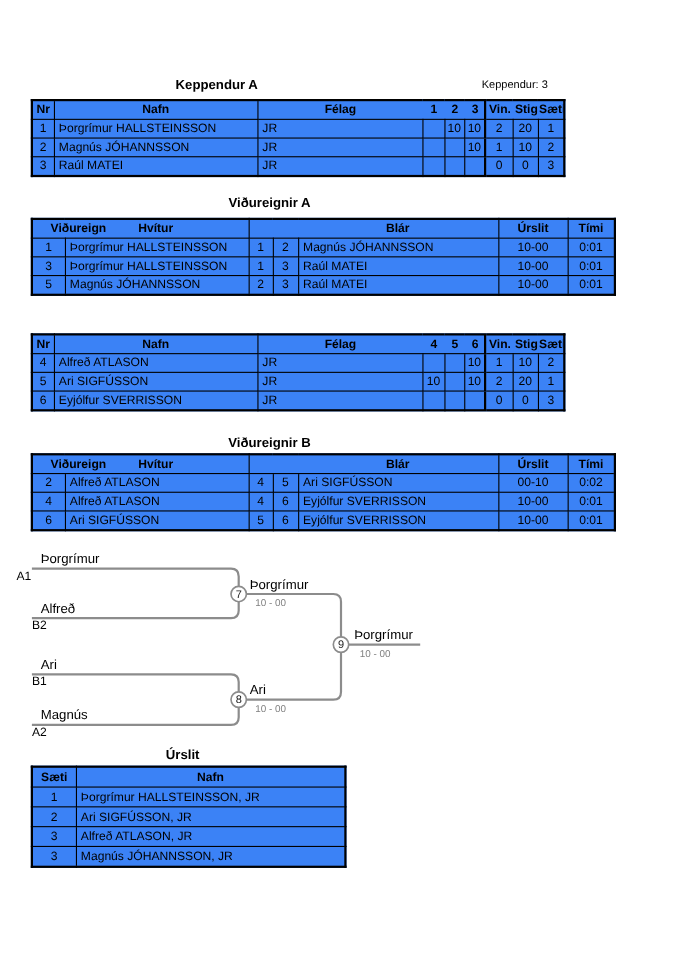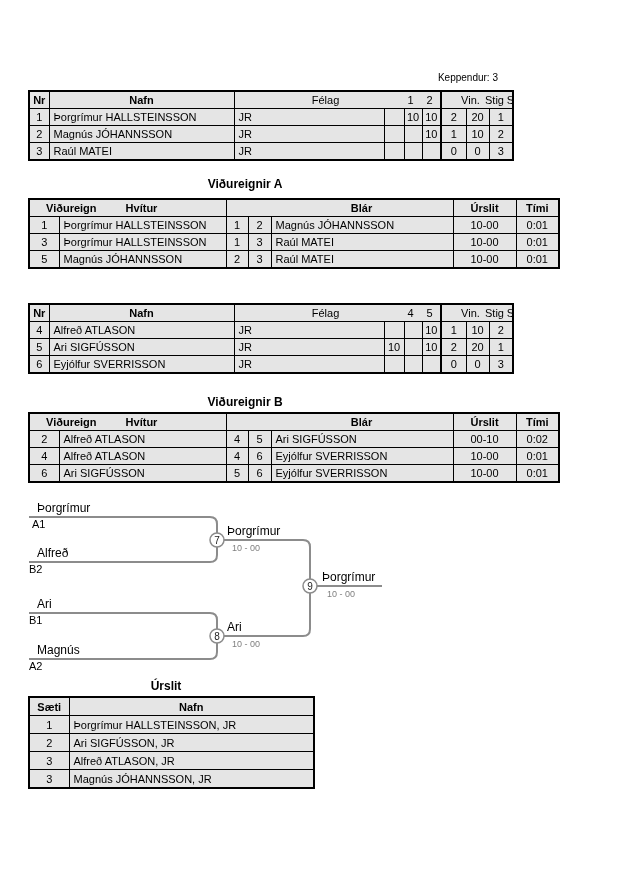--- a/index.html
+++ b/index.html
@@ -6,27 +6,27 @@
   .page{position:relative;width:630px;height:891px;background:#fff;
         font-family:"Liberation Sans",sans-serif;color:#000;overflow:hidden;}
 
   .doc-title{position:absolute;top:43px;left:0;width:630px;text-align:center;
              font-size:20px;font-weight:bold;white-space:pre;}
   .section-label{position:absolute;width:200px;text-align:center;
                  font-size:12px;font-weight:bold;white-space:nowrap;}
   .count-label{position:absolute;top:72px;left:430px;width:68px;text-align:right;font-size:10px;}
 
   .tbl-wrap{position:absolute;}
-  table.grid{border-collapse:collapse;table-layout:fixed;border:2px solid #000;background:#e5e5e5;}
+  table.grid{border-collapse:collapse;table-layout:fixed;border:2px solid #000;background:#3b82f6;}
   table.grid th,table.grid td{border:1px solid #000;font-size:11px;height:16px;padding:0;
        text-align:center;white-space:nowrap;overflow:hidden;font-weight:normal;}
   table.grid th{font-weight:bold;}
   .l{text-align:left !important;padding:0 4px !important;}
   .tk{border-left:2px solid #000 !important;}
-  .hflex{display:flex;align-items:center;height:100%;font-weight:normal;padding-left:16px;}
+  .hflex{display:flex;align-items:center;height:100%;font-weight:bold;}
   .hflex span{display:block;text-align:center;flex:0 0 auto;}
   th.rel{position:relative;}
   th.rel span{position:absolute;top:50%;transform:translateY(-50%);font-weight:bold;}
   .sp-vid{left:16px;}
   .sp-hvi{left:28px;width:167px;text-align:center;}
   .sp-blar{right:0;width:182px;text-align:center;}
 
   .bracket{position:absolute;left:0;top:495px;width:630px;height:195px;}
   .bracket svg{position:absolute;left:0;top:0;}
   .bk-label{position:absolute;font-size:12px;white-space:nowrap;}
@@ -34,20 +34,21 @@
   .bk-score{position:absolute;font-size:9px;white-space:nowrap;}
   .node-num{font-size:10px;font-family:"Liberation Sans",sans-serif;fill:#222;}
 </style>
 </head>
 <body>
 
 <div class="page">
 
   <div class="count-label">Keppendur: 3</div>
 
+  <div class="section-label" style="top:70px;left:97px;">Keppendur A</div>
   <div class="tbl-wrap" style="left:28px;top:90px;">
     <table class="grid" style="width:484px;">
       <colgroup>
           <col style="width:20px">
           <col style="width:185px">
           <col style="width:150px">
           <col style="width:20px">
           <col style="width:18px">
           <col style="width:19px">
           <col style="width:25px">
@@ -299,21 +300,21 @@
       <path class="bk-line" d="M 217 141 H 303 Q 310 141 310 134 V 91" fill="none" stroke="#8c8c8c" stroke-width="2"></path>
       <path class="bk-line" d="M 310 91 H 382" fill="none" stroke="#8c8c8c" stroke-width="2"></path>
       <circle class="bk-line" cx="217" cy="45" r="7" fill="#ffffff" stroke="#8c8c8c" stroke-width="1.5"></circle>
       <circle class="bk-line" cx="217" cy="141" r="7" fill="#ffffff" stroke="#8c8c8c" stroke-width="1.5"></circle>
       <circle class="bk-line" cx="310" cy="91" r="7" fill="#ffffff" stroke="#8c8c8c" stroke-width="1.5"></circle>
       <text class="node-num" x="217" y="48.5" text-anchor="middle">7</text>
       <text class="node-num" x="217" y="144.5" text-anchor="middle">8</text>
       <text class="node-num" x="310" y="94.5" text-anchor="middle">9</text>
     </svg>
     <div class="bk-label" style="left:37px;top:6px;">Þorgrímur</div>
-    <div class="bk-seed" style="left:32px;top:23px;text-align:right;">A1</div>
+    <div class="bk-seed" style="left:15px;top:23px;text-align:right;">A1</div>
     <div class="bk-label" style="left:37px;top:51px;">Alfreð</div>
     <div class="bk-seed" style="left:29px;top:68px;">B2</div>
     <div class="bk-label" style="left:37px;top:102px;">Ari</div>
     <div class="bk-seed" style="left:29px;top:119px;">B1</div>
     <div class="bk-label" style="left:37px;top:148px;">Magnús</div>
     <div class="bk-seed" style="left:29px;top:165px;">A2</div>
     <div class="bk-label" style="left:227px;top:29px;">Þorgrímur</div>
     <div class="bk-score" style="left: 232px; top: 48px; color: rgb(128, 128, 128);">10 - 00</div>
     <div class="bk-label" style="left:227px;top:125px;">Ari</div>
     <div class="bk-score" style="left: 232px; top: 144px; color: rgb(128, 128, 128);">10 - 00</div>

